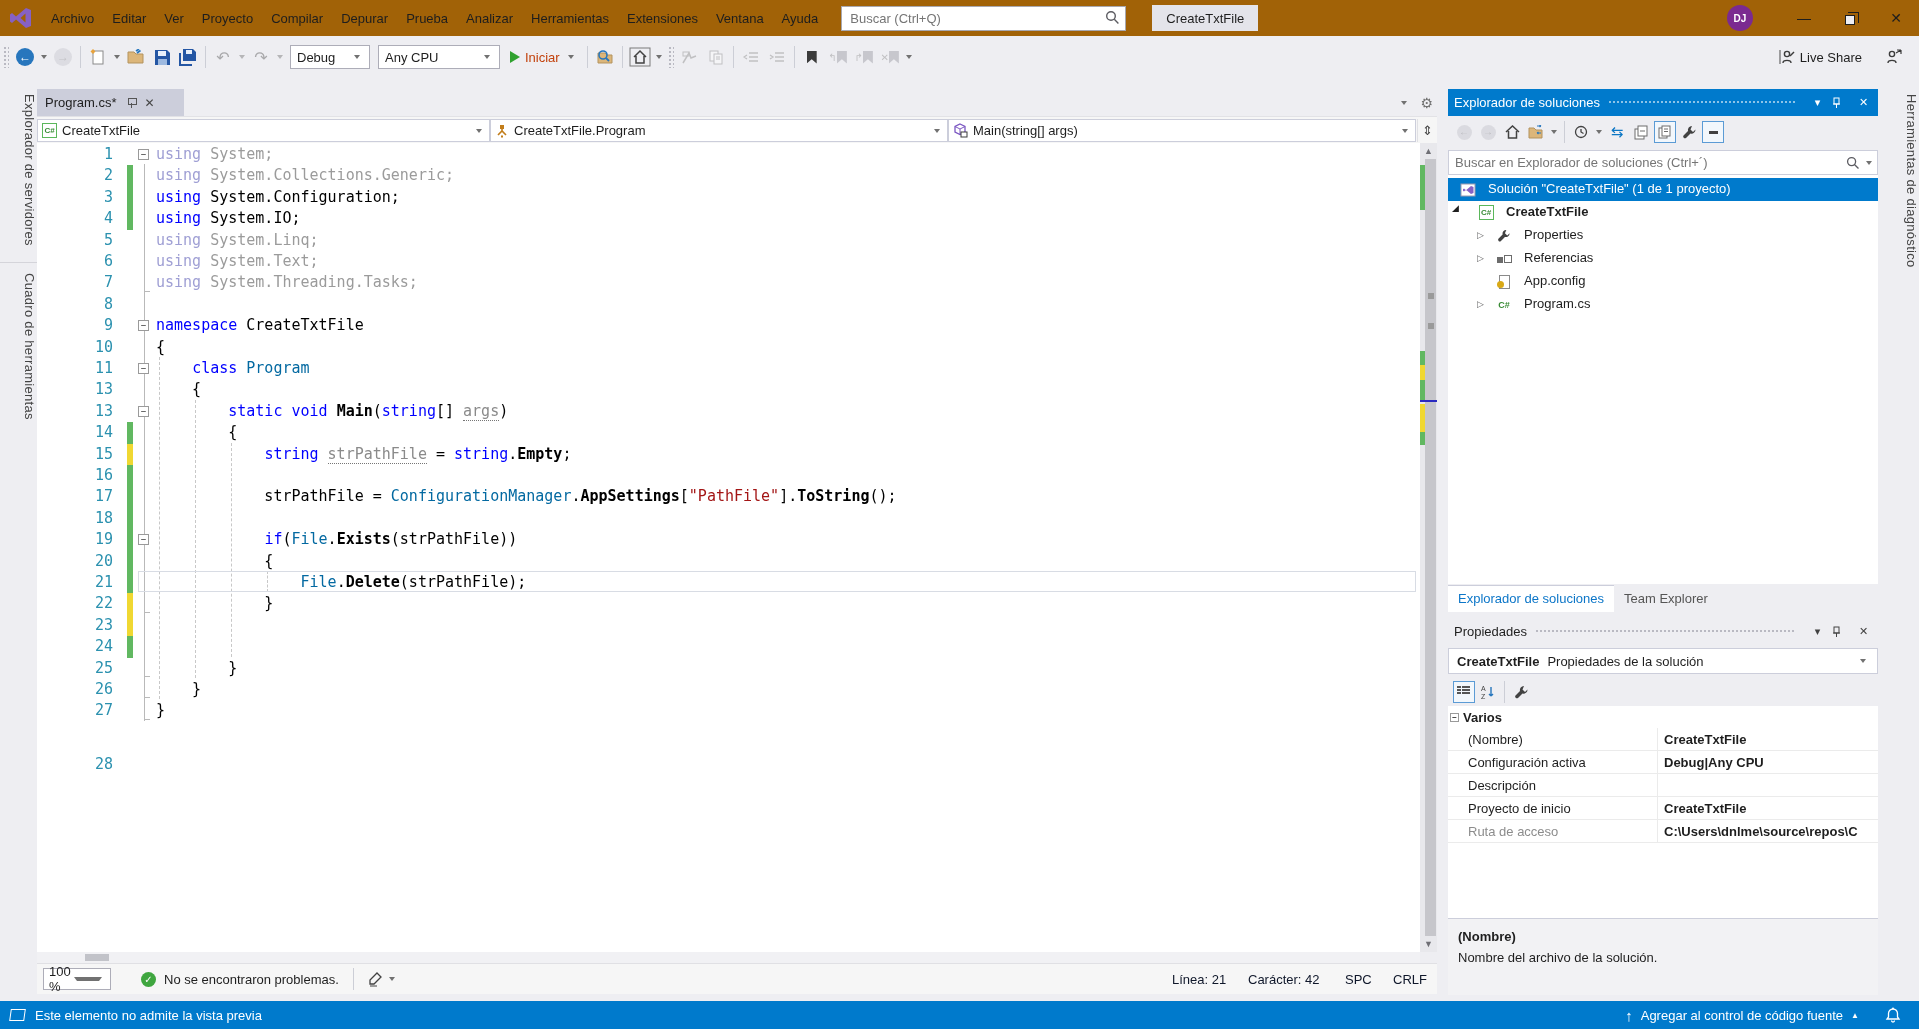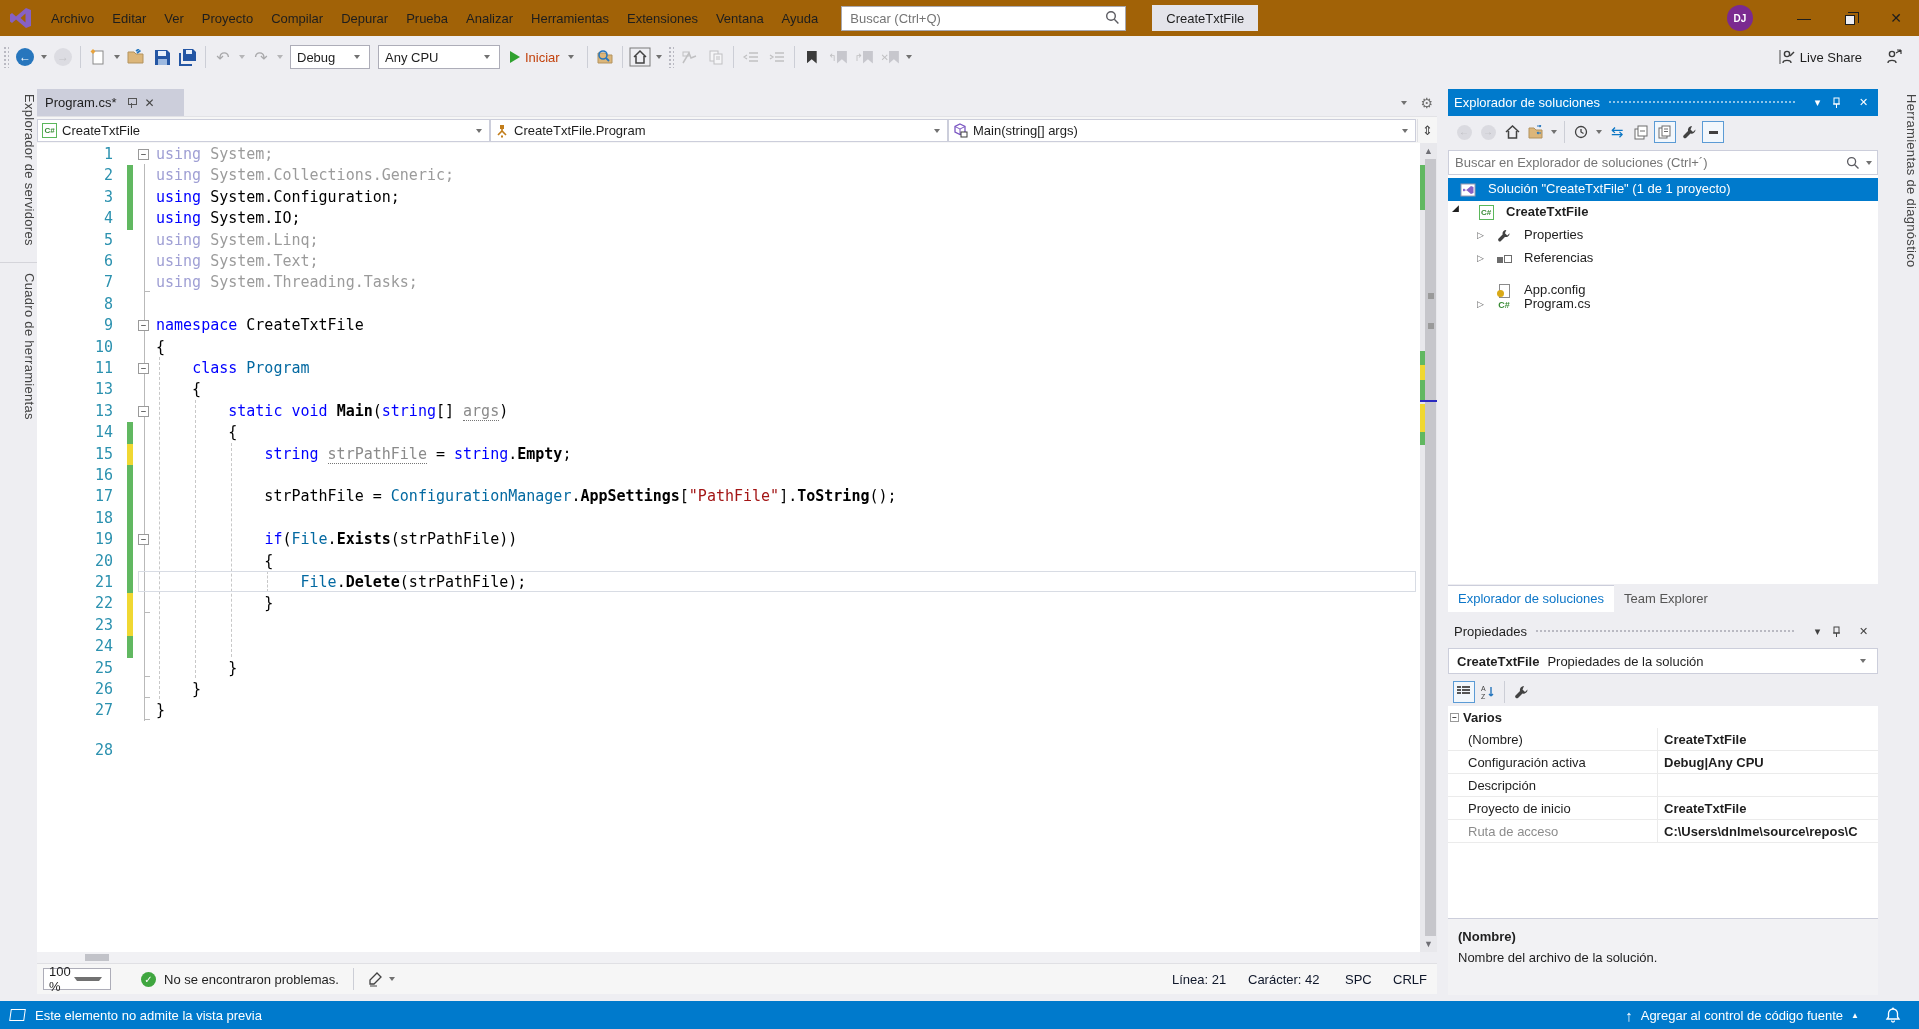--- a/index.html
+++ b/index.html
@@ -386,21 +386,21 @@
           <div class="code-row" style="top: 364.8px;"><span class="ln">18</span><span class="chbar g"></span><span class="ctext"></span></div>
           <div class="code-row" style="top: 386.2px;"><span class="ln">19</span><span class="chbar g"></span><span class="foldbox">−</span><span class="ctext"><span class="tk-p">            </span><span class="tk-k">if</span><span class="tk-p">(</span><span class="tk-t">File</span><span class="tk-p">.</span><span class="tk-m">Exists</span><span class="tk-p">(strPathFile))</span></span></div>
           <div class="code-row" style="top: 407.6px;"><span class="ln">20</span><span class="chbar g"></span><span class="ctext"><span class="tk-p">            {</span></span></div>
           <div class="code-row" style="top: 429px;"><span class="ln">21</span><span class="chbar g"></span><span class="ctext"><span class="tk-p">                </span><span class="tk-t">File</span><span class="tk-p">.</span><span class="tk-m">Delete</span><span class="tk-p">(strPathFile);</span></span></div>
           <div class="code-row" style="top: 450.4px;"><span class="ln">22</span><span class="chbar y"></span><span class="ctext"><span class="tk-p">            }</span></span></div>
           <div class="code-row" style="top: 471.8px;"><span class="ln">23</span><span class="chbar y"></span><span class="ctext"></span></div>
           <div class="code-row" style="top: 493.2px;"><span class="ln">24</span><span class="chbar g"></span><span class="ctext"></span></div>
           <div class="code-row" style="top: 514.6px;"><span class="ln">25</span><span class="ctext"><span class="tk-p">        }</span></span></div>
           <div class="code-row" style="top: 536px;"><span class="ln">26</span><span class="ctext"><span class="tk-p">    }</span></span></div>
           <div class="code-row" style="top: 557.4px;"><span class="ln">27</span><span class="ctext"><span class="tk-p">}</span></span></div>
-          <div class="code-row" style="top: 597px;"><span class="ln">28</span><span class="ctext"></span></div>
+          <div class="code-row" style="top: 611px;"><span class="ln">28</span><span class="ctext"></span></div>
         </div>
 
       <div class="vscroll">
         <span class="arr" style="top:0">▲</span>
         <span class="arr" style="bottom:0">▼</span>
         <div class="thumb"></div>
         <div class="vmark g" style="top:22px;height:45px"></div>
         <div class="vmark-sq" style="top:150px"></div>
         <div class="vmark-sq" style="top:180px"></div>
         <div class="vmark g" style="top:208px;height:14px"></div>
@@ -542,21 +542,21 @@
           </span>
           <span class="lbl" style="position: absolute; left: 70px; top: 3px;">Properties</span>
         </div>
         <div class="tree-row" style="top: 72px;">
           <span class="exp col" style="left: 26px; top: 10px;"></span>
           <span class="ticon" style="left: 48px;">
             <span class="ref-ico"></span>
           </span>
           <span class="lbl" style="position: absolute; left: 70px; top: 3px;">Referencias</span>
         </div>
-        <div class="tree-row" style="top: 104px;">
+        <div class="tree-row" style="top: 95px;">
           <span class="ticon" style="left: 48px;">
             <span class="page-ico"></span>
           </span>
           <span class="lbl" style="position: absolute; left: 70px; top: 3px;">App.config</span>
         </div>
         <div class="tree-row" style="top: 118px;">
           <span class="exp col" style="left: 26px; top: 10px;"></span>
           <span class="ticon" style="left: 48px;">
             <span class="cs-txt">C#</span>
           </span>

